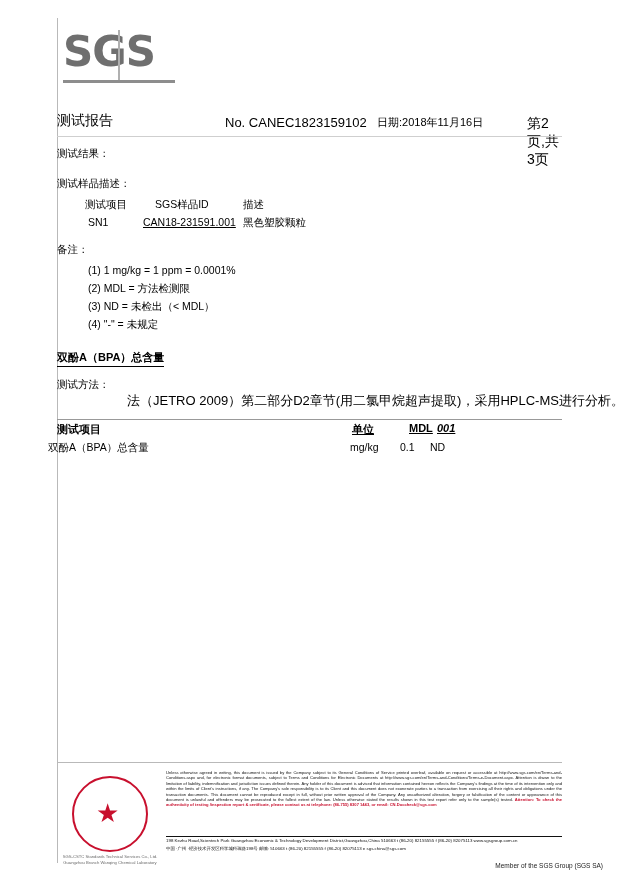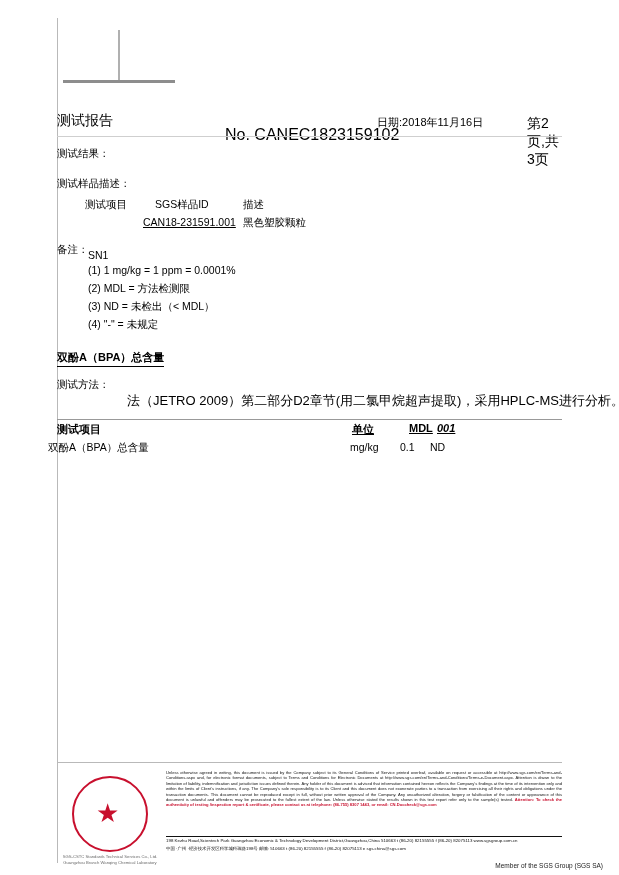--- a/index.html
+++ b/index.html
@@ -77,22 +77,21 @@
     position: absolute;
     left: 0;
     top: 0;
     font-size: 14px;
     font-weight: normal;
   }
   .doc-no {
     position: absolute;
     left: 168px;
     top: 3px;
-    font-size: 16px;
-    margin-top: 11px;
+    font-size: 13px;
   }
   .doc-date {
     position: absolute;
     left: 320px;
     top: 3px;
     font-size: 11px;
   }
   .doc-page {
     position: absolute;
     left: 470px;
@@ -116,21 +115,21 @@
   }
   .t-result      { left: 57px;  top: 147px; }
   .t-sampdesc    { left: 57px;  top: 177px; }
 
   .tbl-hdr       { top: 198px; font-weight: normal; }
   .h-no          { left: 85px;  }
   .h-id          { left: 155px; }
   .h-desc        { left: 243px; }
 
   .tbl-row       { top: 216px; }
-  .c-no          { left: 88px; margin-top: 33px; }
+  .c-no          { left: 88px; }
   .c-id          { left: 143px; text-decoration: underline; }
   .c-desc        { left: 243px; }
 
   .t-remark      { left: 57px;  top: 243px; }
   .r1            { left: 88px;  top: 264px; }
   .r2            { left: 88px;  top: 282px; }
   .r3            { left: 88px;  top: 300px; }
   .r4            { left: 88px;  top: 318px; }
 
   
@@ -297,20 +296,21 @@
   .sgs-red { color: #c8102e; }
 </style>
 </head>
 <body>
 
 <div class="page">
 
   <div class="left-rule"></div>
 
   <div class="logo-block">
+    <div class="logo-text">SGS</div>
     <div class="logo-underline"></div>
   </div>
   <div class="logo-tick"></div>
 
   <div class="title-row">
     <div class="doc-title">测试报告</div>
     <div class="doc-no">No. CANEC1823159102</div>
     <div class="doc-date">日期:2018年11月16日</div>
     <div class="doc-page">第2页,共3页</div>
   </div>

